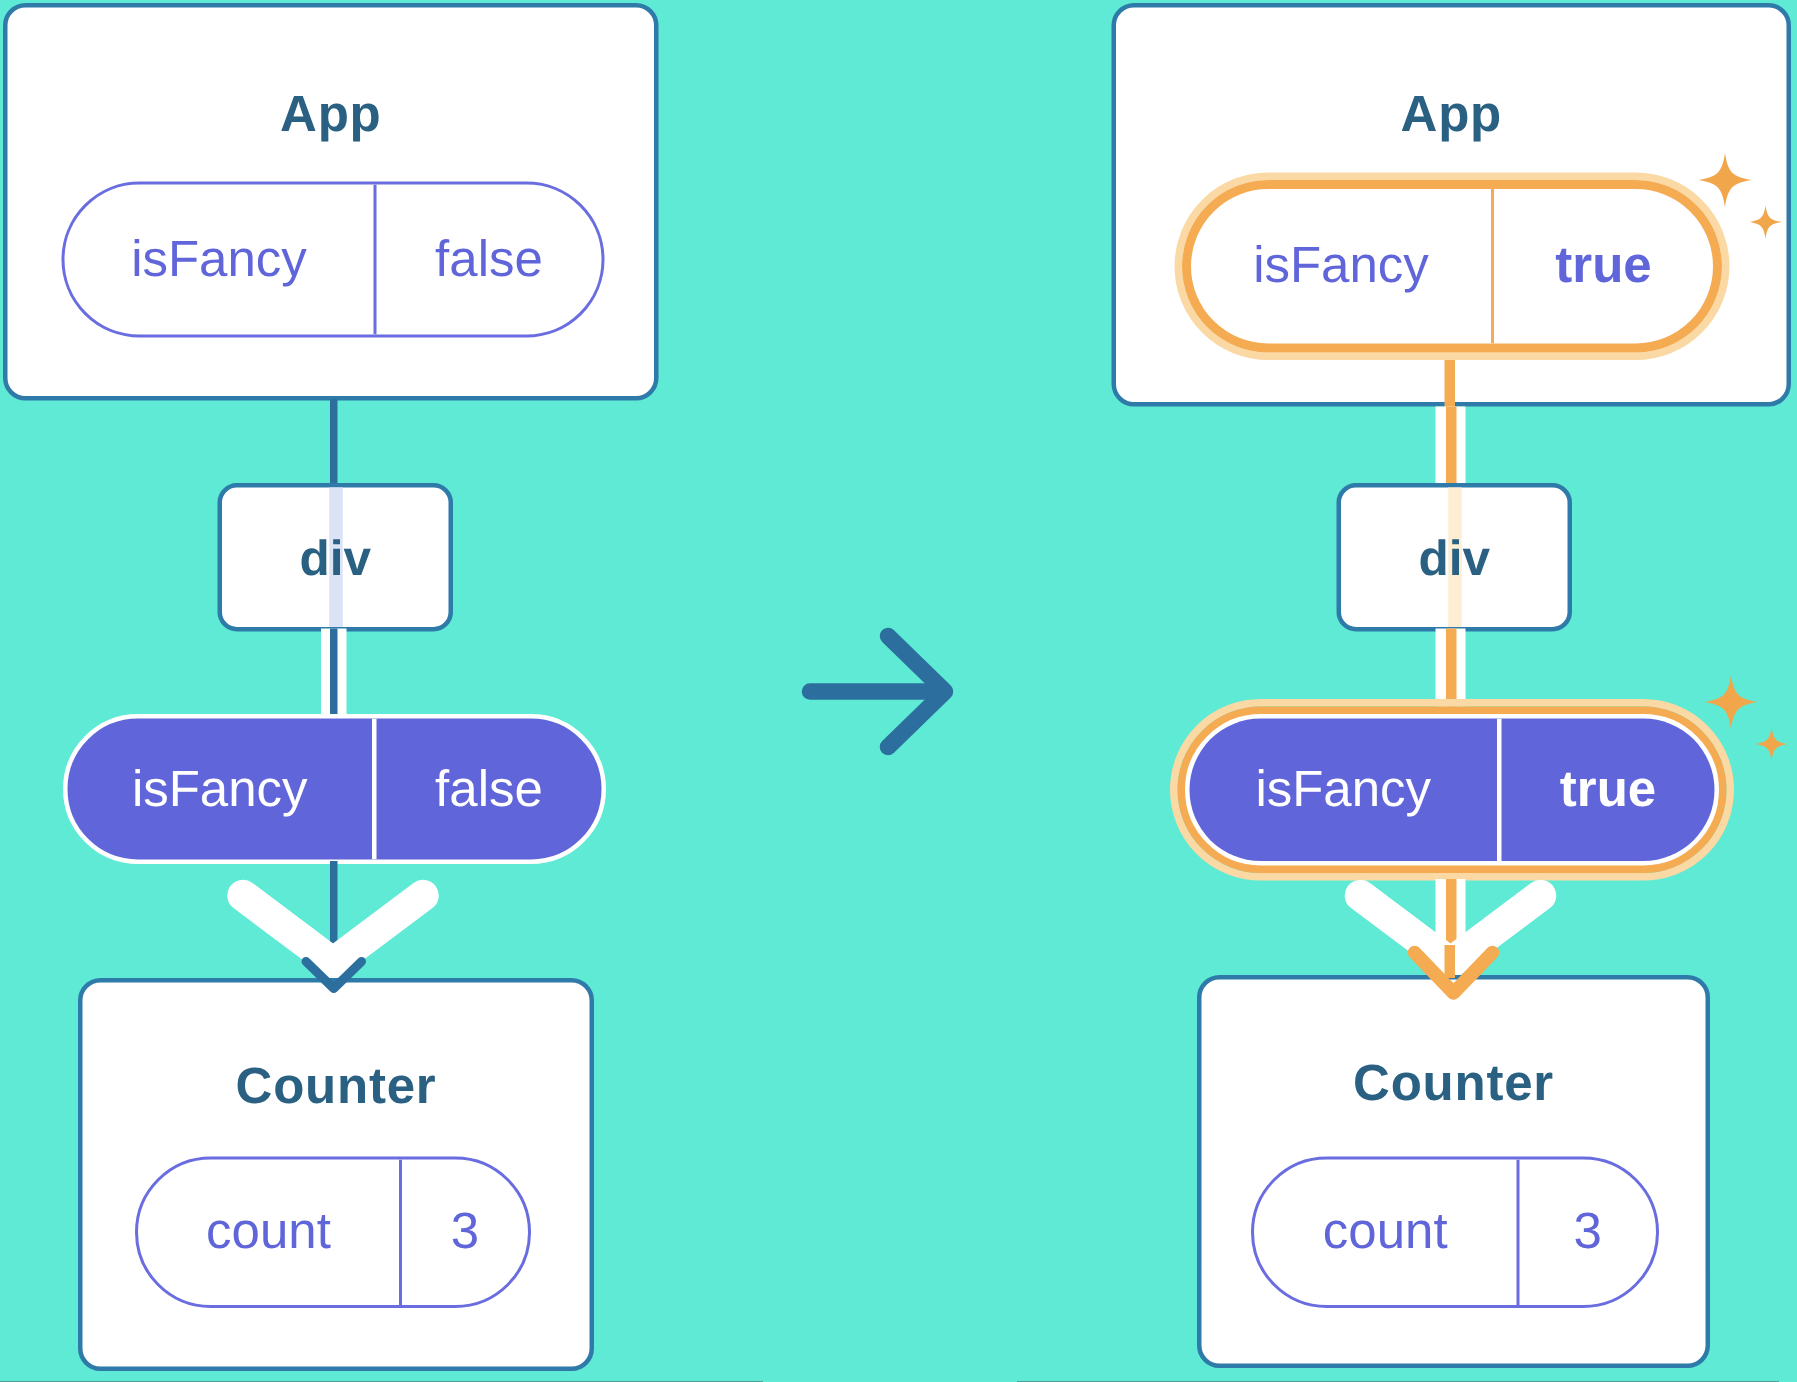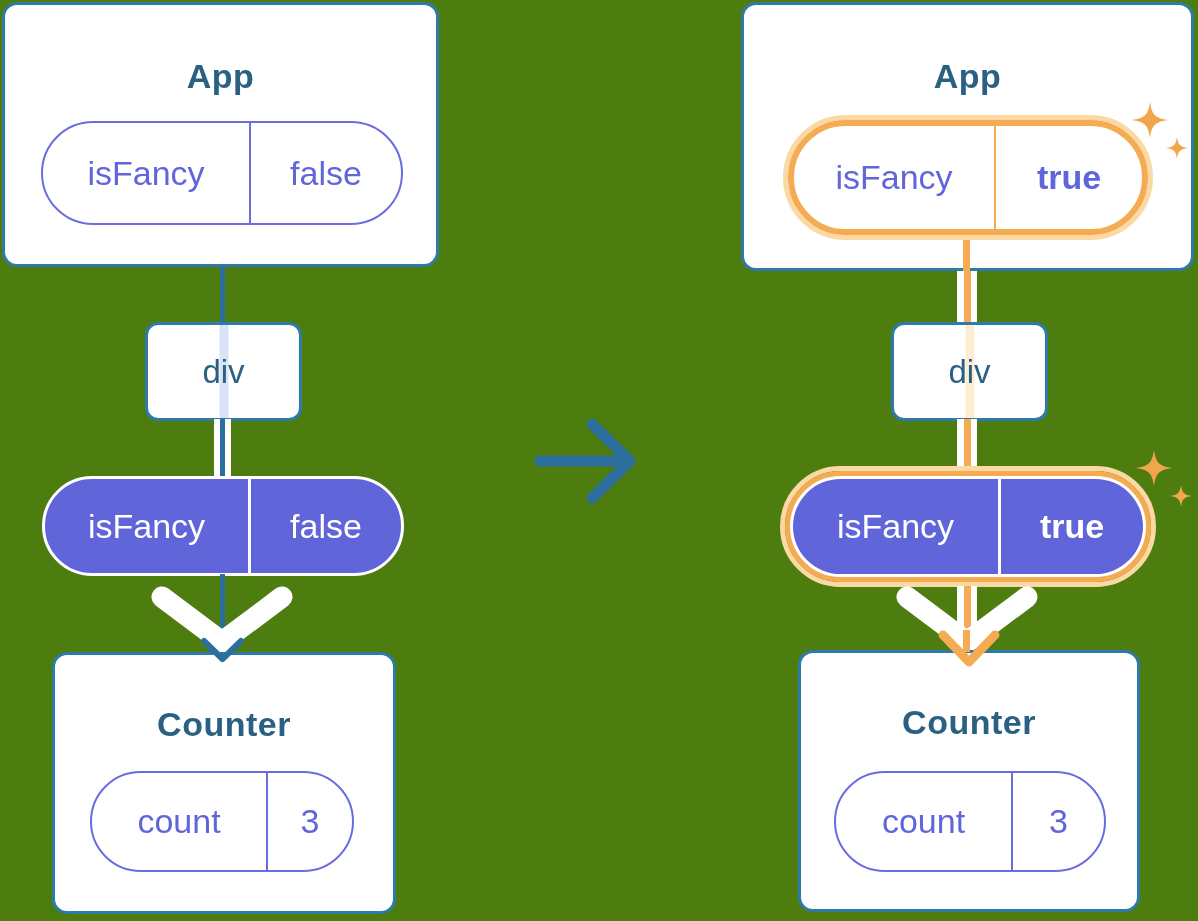--- a/index.html
+++ b/index.html
@@ -1,18 +1,18 @@
 <!DOCTYPE html>
 <html><head>
 <meta charset="utf-8">
 <style>
   html,body{margin:0;padding:0;background:#4b626f;}
   .stage{
     position:relative;width:1198px;height:921px;overflow:hidden;
-    background:#4d7c0f;
+    background:#5eead4;
     font-family:"Liberation Sans", sans-serif;
   }
   .card{
     position:absolute;background:#fff;
     border:3px solid #2e7aa9;border-radius:15px;box-sizing:border-box;
   }
   .card-title{
     position:absolute;left:0;right:0;text-align:center;
     font-size:34px;font-weight:600;color:#2a6082;letter-spacing:.5px;
   }
@@ -69,21 +69,21 @@
   .vline.teal{background:#2c6f9e;}
   .vline.orange{background:#f5ab52;}
   .vline.outlined{background:#fff;display:flex;justify-content:center;}
   .vline.outlined .core{height:100%;}
   .core.teal{width:4.5px;background:#2c6f9e;}
   .core.orange{width:7px;background:#f5ab52;}
   .div-core{position:absolute;top:0;bottom:0;left:50%;transform:translateX(-50%);width:9px;}
   .div-core.lavender{background:#dbe3f7;}
   .div-core.cream{background:#fdeed3;}
   .div-label{position:relative;width:100%;height:100%;display:flex;align-items:center;justify-content:center;
-    font-size:33px;font-weight:400;color:#2a6082;}
+    font-size:33px;font-weight:700;color:#2a6082;}
   svg{position:absolute;overflow:visible;}
 </style>
 </head>
 <body>
 
 <div class="stage">
 
   <div class="card" style="left:2px;top:2px;width:437px;height:265px;">
     <div class="card-title" style="top:52px;">App</div>
   </div>

